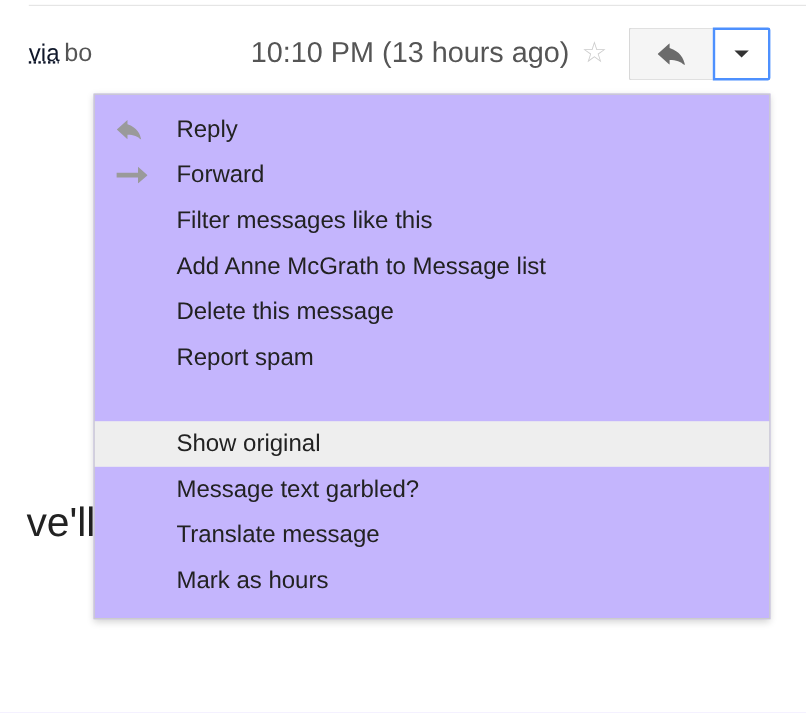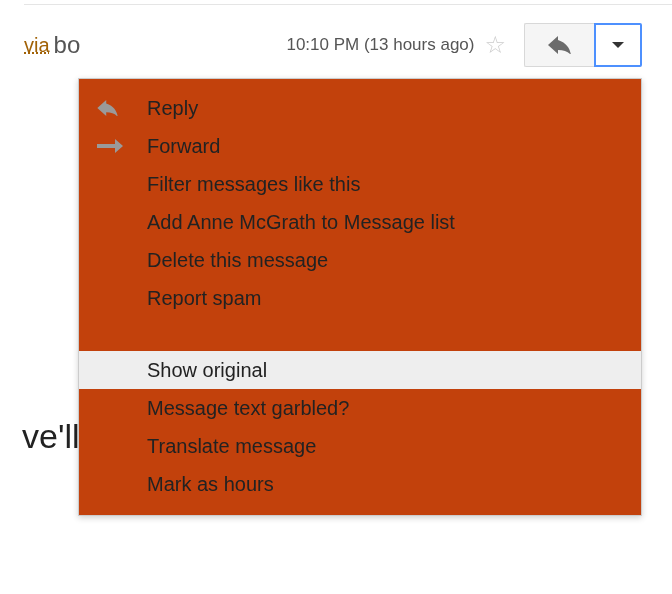--- a/index.html
+++ b/index.html
@@ -25,31 +25,31 @@
     position: absolute;
     top: 20px;
     left: 24px;
     right: 30px;
     display: flex;
     align-items: center;
     height: 50px;
   }
   .via {
     font-size: 20px;
-    color: #a16207;
+    color: #0f172a;
     text-decoration: underline dotted;
     margin-right: 4px;
   }
   .bo {
-    font-size: 24px;
+    font-size: 21px;
     color: #555;
   }
   .spacer { flex: 1; }
   .timestamp {
-    font-size: 17px;
+    font-size: 24px;
     color: #555;
     margin-right: 10px;
   }
   .star {
     color: #ccc;
     font-size: 24px;
     margin-right: 18px;
     cursor: pointer;
     line-height: 1;
   }
@@ -78,21 +78,21 @@
     width: 0; height: 0;
     border-left: 6px solid transparent;
     border-right: 6px solid transparent;
     border-top: 6px solid #333;
   }
   .menu {
     position: absolute;
     top: 78px;
     left: 78px;
     right: 30px;
-    background: #c2410c;
+    background: #c4b5fd;
     border: 1px solid #ccc;
     box-shadow: 0 2px 6px rgba(0,0,0,0.18);
     padding: 10px 0 12px 0;
   }
   .menu-item {
     display: flex;
     align-items: center;
     height: 38px;
     padding: 0 18px 0 18px;
     font-size: 20px;

